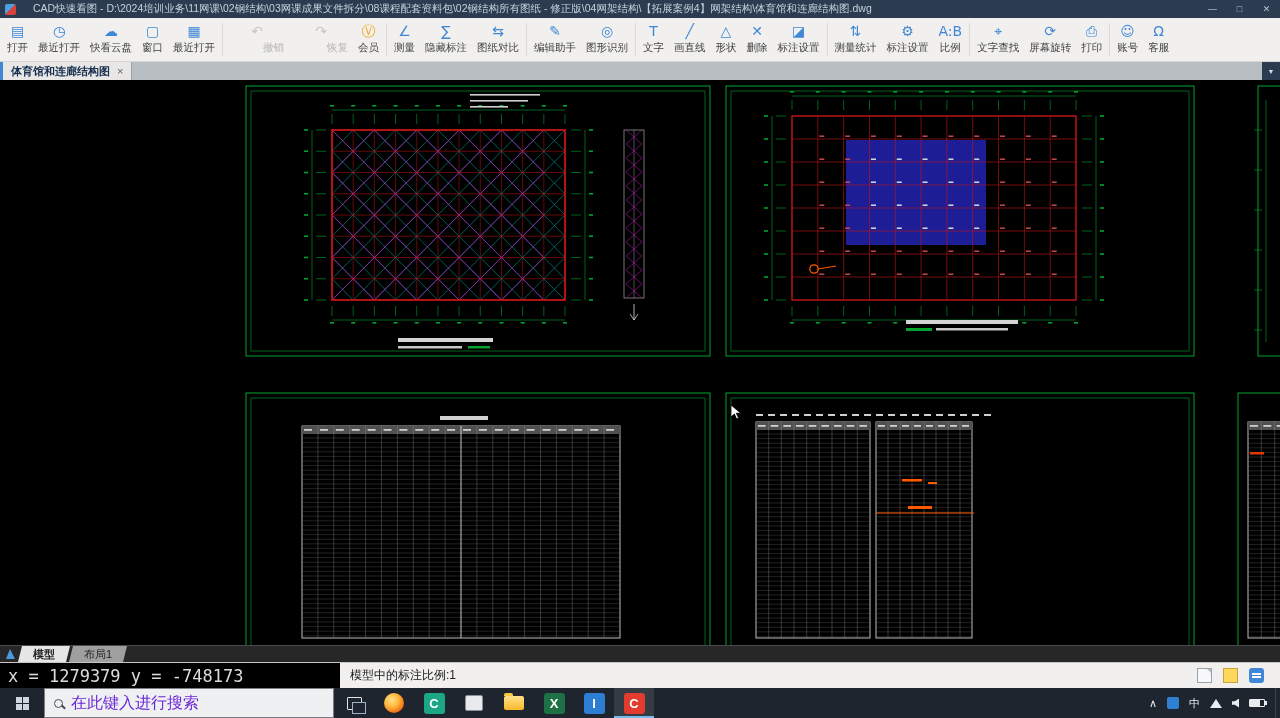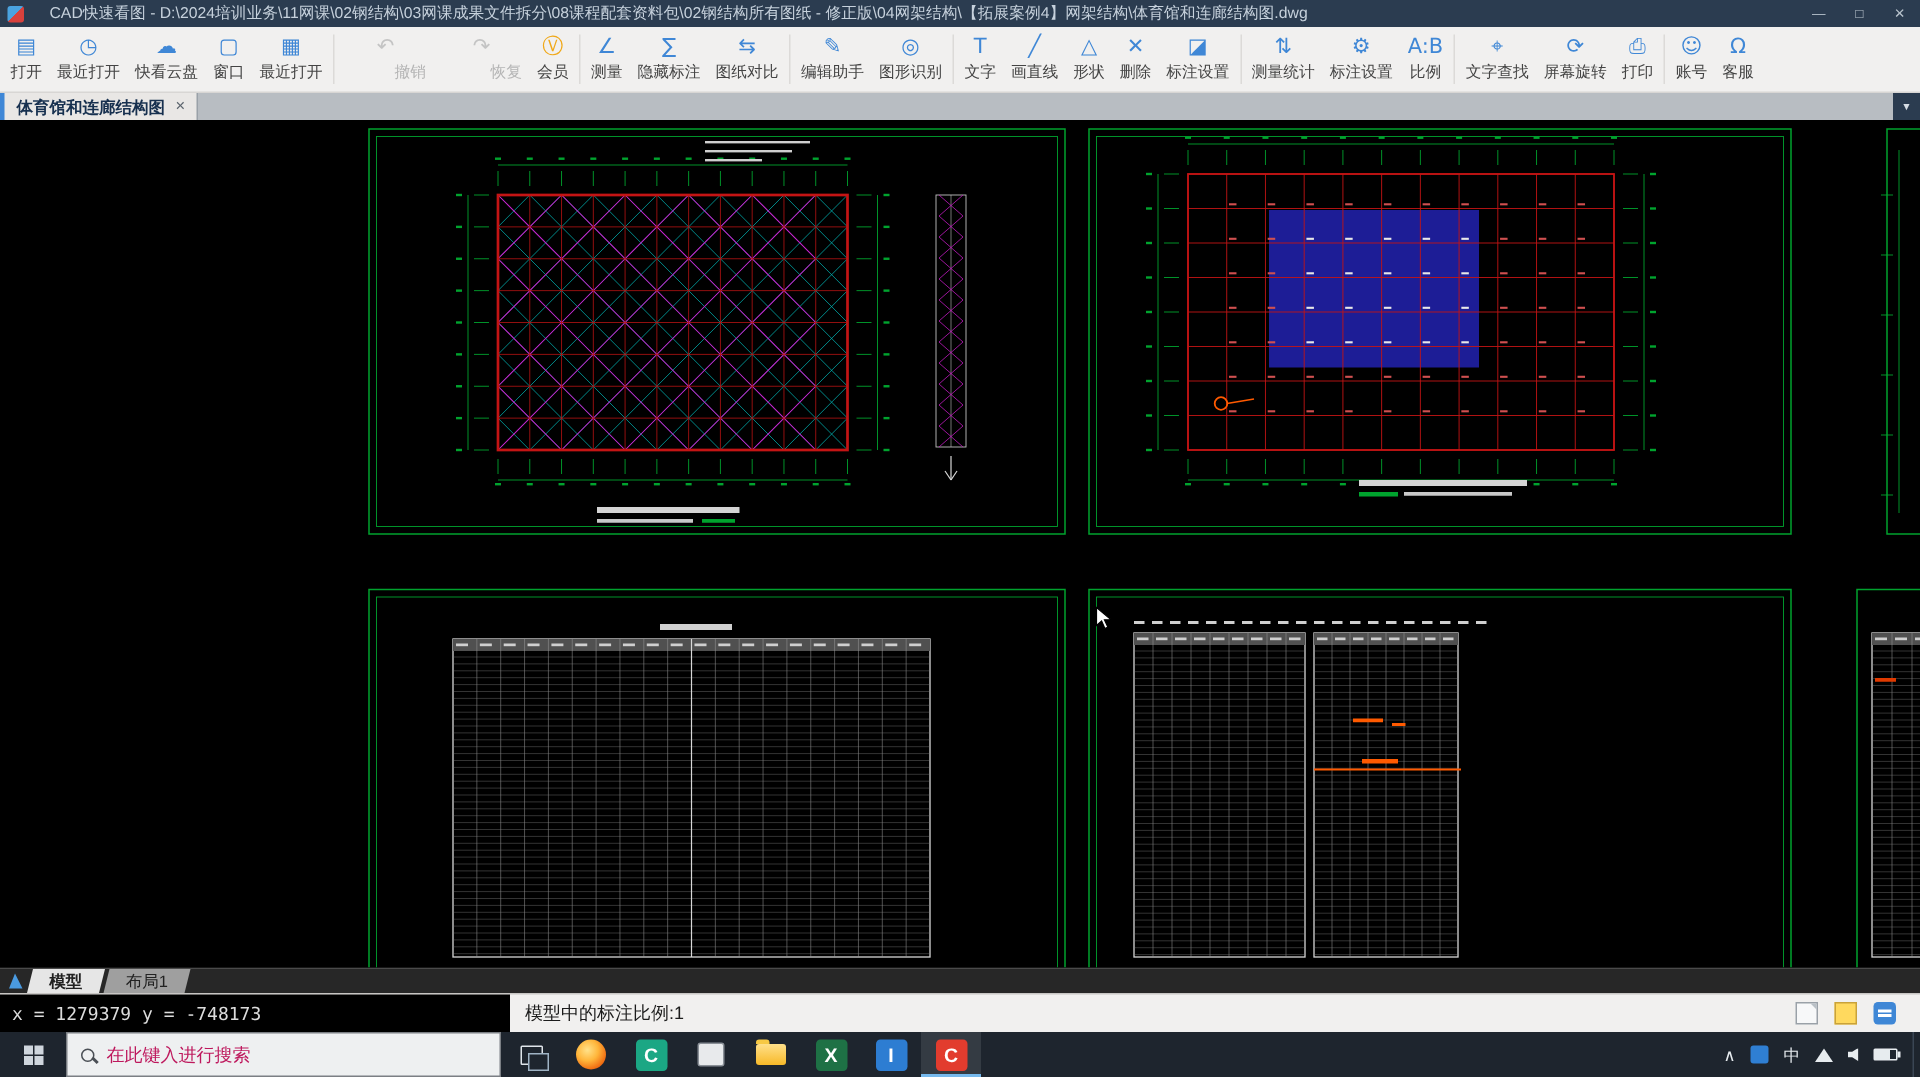--- a/index.html
+++ b/index.html
@@ -53,21 +53,21 @@
     border-right:5px solid transparent; border-bottom:10px solid #4a9ae0; }
   .mtab { background:#9f9f9f; color:#222; font-size:11px; padding:0 13px;
     display:flex; align-items:center; margin-right:3px; transform:skewX(-14deg); }
   .mtab span { display:inline-block; transform:skewX(14deg); }
   .mtab.active { background:#e6e6e6; font-weight:bold; }
 
   
   .statusbar { height:26px; background:#f1f0ef; border-top:1px solid #c8c6c4;
     display:flex; align-items:stretch; flex:none; }
   .coords { width:340px; background:#000; color:#dcdcdc; flex:none;
-    font-family:"DejaVu Sans Mono","Liberation Mono",monospace; font-size:12px;
+    font-family:"DejaVu Sans Mono","Liberation Mono",monospace; font-size:17px;
     display:flex; align-items:center; padding-left:8px; }
   .scale-note { display:flex; align-items:center; padding-left:10px; font-size:12px; color:#1c1c1c; }
   .status-icons { margin-left:auto; display:flex; align-items:center; gap:11px; padding-right:16px; }
   .si { width:15px; height:15px; display:inline-block; position:relative; }
   .si-sheet-doc { background:#f7f8f9; border:1px solid #9aa1a8; }
   .si-sheet-doc::after { content:""; position:absolute; right:0; top:0; width:0; height:0;
     border-left:4px solid transparent; border-top:4px solid #b9c0c6; }
   .si-notes { background:#ffd95e; border:1px solid #c9a23a; }
   .si-feedback-chat { background:#3f87d6; border-radius:3px; }
   .si-feedback-chat::after { content:""; position:absolute; left:3px; top:5px;
@@ -77,21 +77,21 @@
   .taskbar { height:30px; background:#1e252e; display:flex; align-items:center; flex:none; }
   .start { width:44px; height:30px; display:flex; align-items:center; justify-content:center; }
   .win-logo { display:grid; grid-template-columns:6px 6px; grid-template-rows:6px 6px; gap:1px; }
   .win-logo b { background:#cfd6dd; }
   .search { width:290px; height:30px; background:#eef0f1; border:1px solid #7b7f84;
     display:flex; align-items:center; gap:8px; padding:0 9px; }
   .mag { width:9px; height:9px; border:1.6px solid #4a4f55; border-radius:50%;
     position:relative; flex:none; }
   .mag::after { content:""; position:absolute; width:5px; height:1.6px; background:#4a4f55;
     transform:rotate(45deg); right:-4px; bottom:-1px; }
-  .search-text { font-size:12px; color:#be185d; white-space:nowrap; overflow:hidden; }
+  .search-text { font-size:16px; color:#6d28d9; white-space:nowrap; overflow:hidden; }
   .task-apps { display:flex; align-items:center; }
   .ticon { width:40px; height:30px; display:flex; align-items:center; justify-content:center; }
   .ticon.active { background:rgba(255,255,255,.10); box-shadow:inset 0 -2px 0 #76b9ed; }
   .ti { width:21px; height:21px; display:flex; align-items:center; justify-content:center;
     font-size:13px; font-weight:bold; border-radius:3px; }
   .ti-task-view { width:15px; height:13px; border:1.6px solid #dfe5ea; border-radius:1px; position:relative; }
   .ti-task-view::after { content:""; position:absolute; left:4px; top:4px; width:12px; height:10px;
     border:1.6px solid #9fb3c4; background:#1e252e; }
   .ti-firefox { width:20px; height:20px; border-radius:50%;
     background:radial-gradient(circle at 38% 35%, #ffe28a 0%, #ffb63b 40%, #f06f13 72%, #c4420c 100%); }

